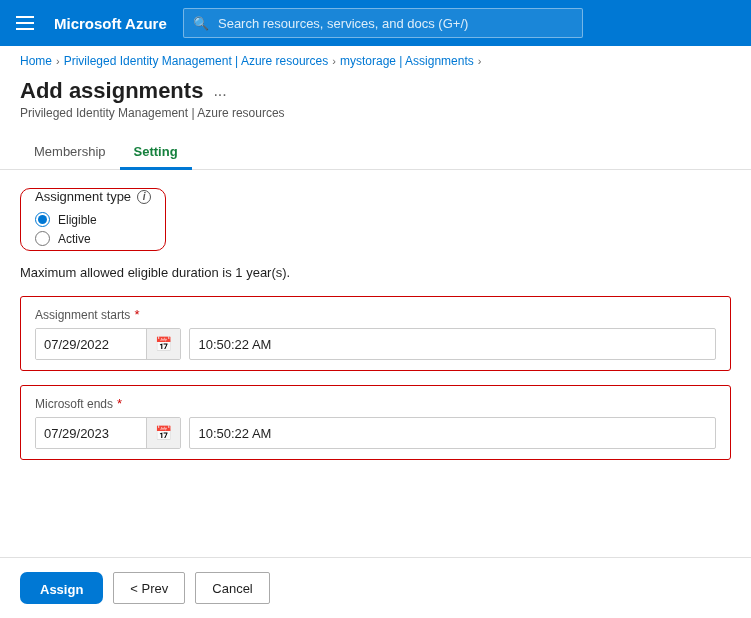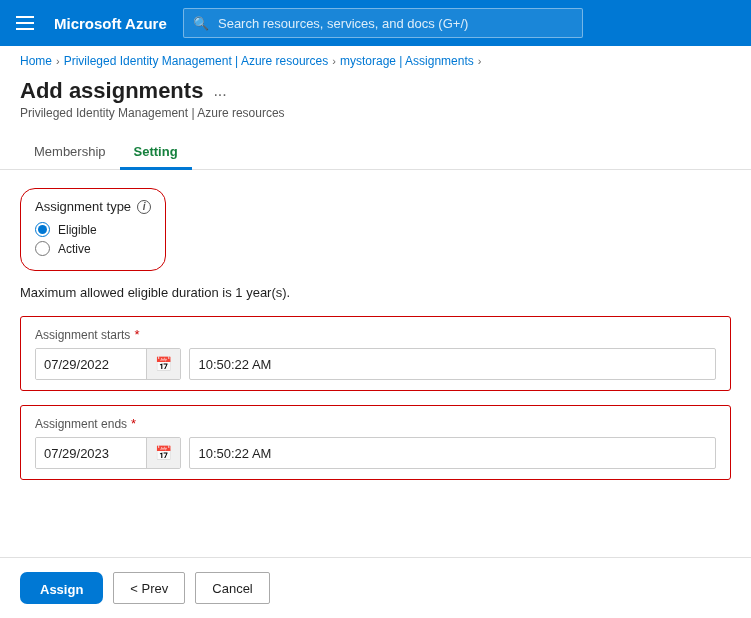--- a/index.html
+++ b/index.html
@@ -136,22 +136,22 @@
     
     .form-area {
       padding: 18px 20px;
       flex: 1;
       overflow-y: auto;
     }
 
     
     .assignment-type-box {
       border: 1.5px solid #cc0000;
-      border-radius: 15px;
-      padding: 10px 14px;
+      border-radius: 10px;
+      padding: 0 14px;
       display: inline-block;
       margin-bottom: 14px;
     }
     .assignment-type-label {
       font-size: 13px;
       color: #1f1f1f;
       display: flex;
       align-items: center;
       gap: 6px;
       margin-bottom: 8px;
@@ -368,21 +368,21 @@
             <span>📅</span>
           </button>
         </div>
         <input type="text" class="time-input" value="10:50:22 AM" style="">
       </div>
     </div>
 
     
     <div class="field-group">
       <div class="field-label">
-        <span>Assignment ends</span>
+        <span>Microsoft ends</span>
         <span class="required-star">*</span>
       </div>
       <div class="field-row">
         <div class="date-input-wrapper">
           <input type="text" class="date-input" value="07/29/2023" style="">
           <button class="calendar-btn" title="Pick date">
             <span>📅</span>
           </button>
         </div>
         <input type="text" class="time-input" value="10:50:22 AM" style="">

